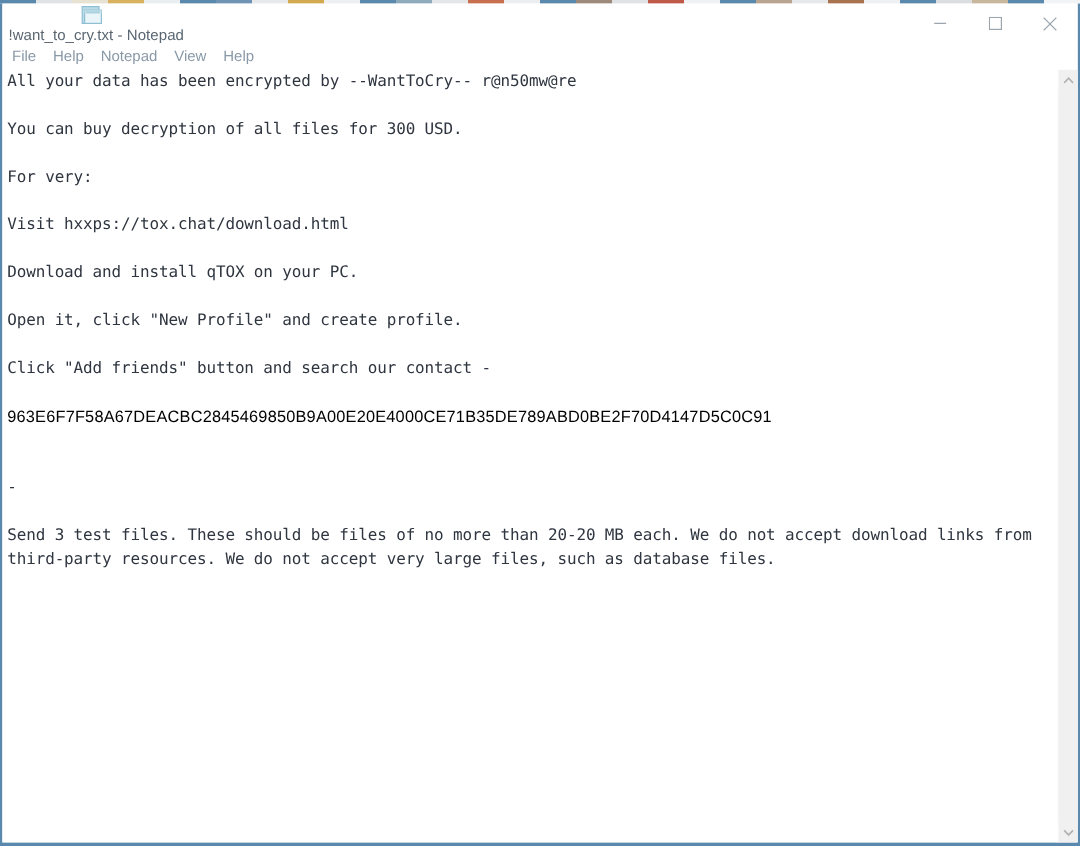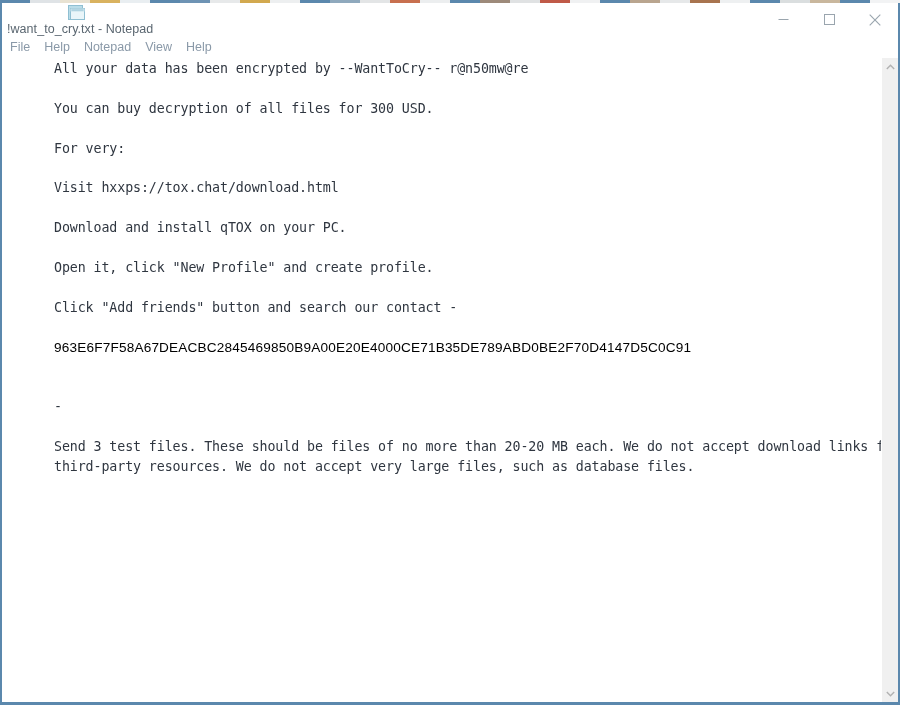--- a/index.html
+++ b/index.html
@@ -124,21 +124,20 @@
     overflow: hidden;
     position: relative;
   }
   .line {
     font-family: "DejaVu Sans Mono", monospace;
     font-size: 13.3px;
     line-height: 19.9px;
     color: #2f3640;
     white-space: pre;
     letter-spacing: -0.1px;
-    margin-left: 48px;
   }
   .line.blank {
     color: transparent;
   }
   .line.hex {
     font-family: "Liberation Sans", sans-serif;
     font-size: 13.6px;
     letter-spacing: 0.18px;
     color: #000000;
   }

